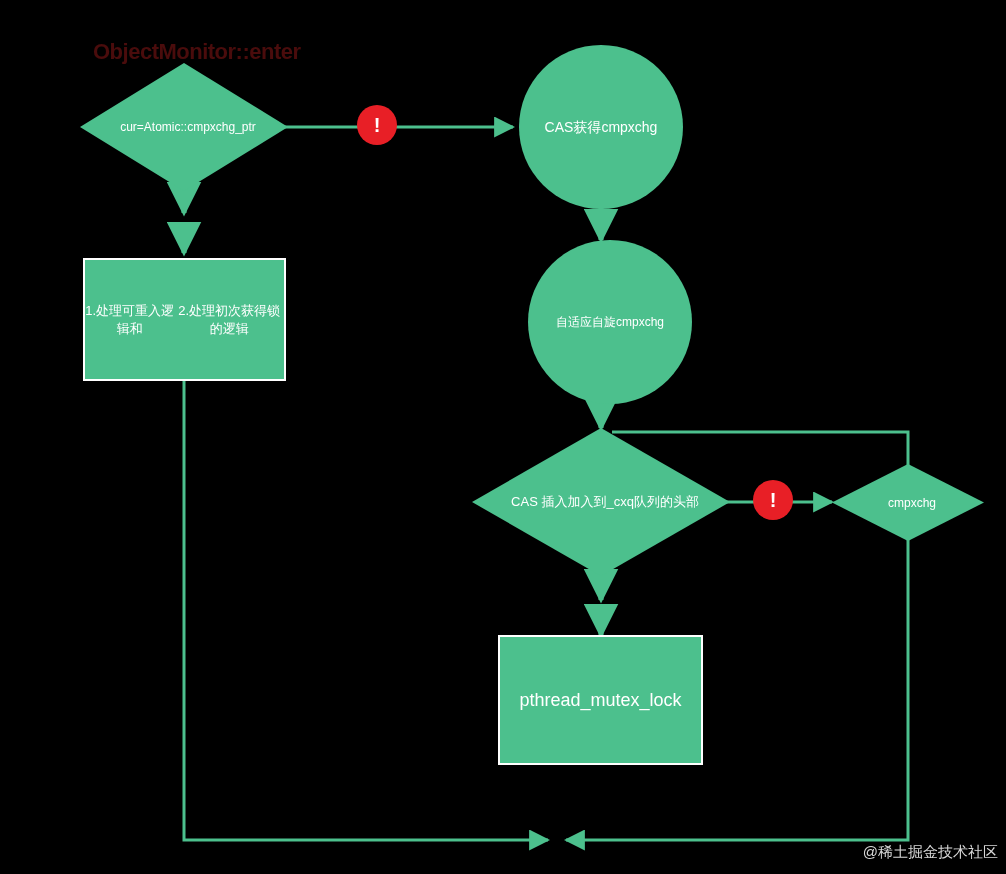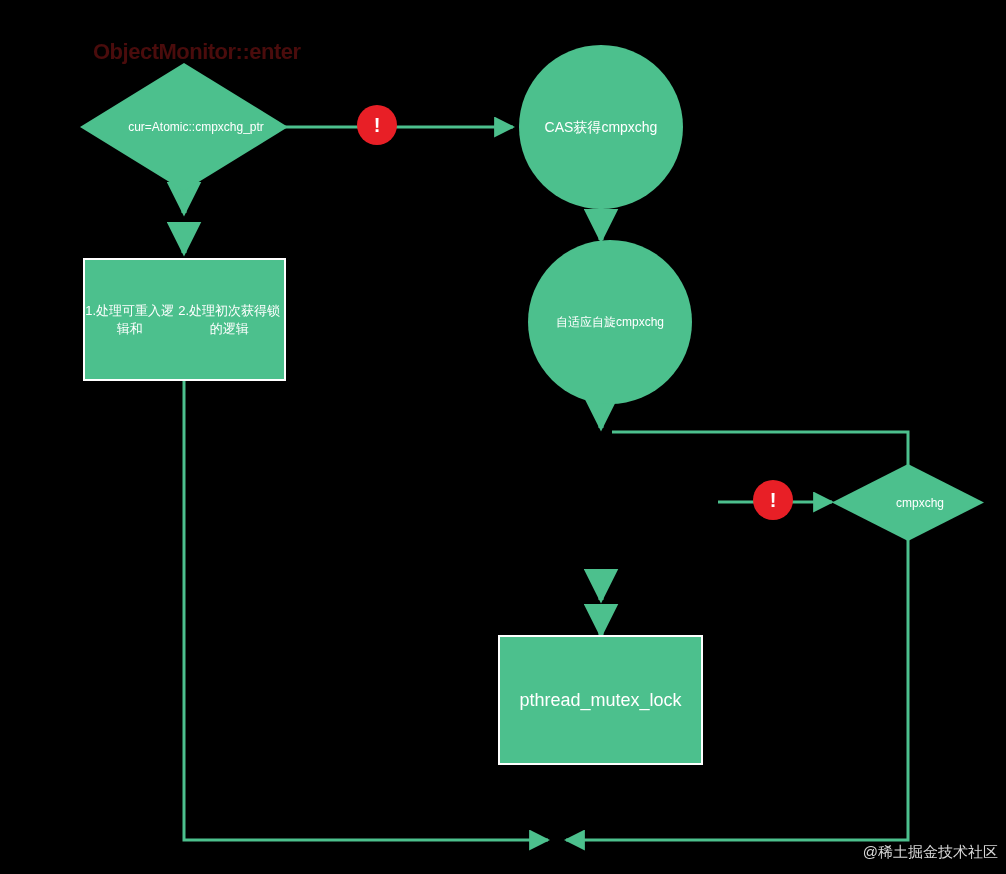--- a/index.html
+++ b/index.html
@@ -54,21 +54,21 @@
   .node-diamond-shape {
     position: absolute;
     left: 0; top: 0;
     width: 100%;
     height: 100%;
     background: #4cc08d;
     clip-path: polygon(50% 0%, 100% 50%, 50% 100%, 0% 50%);
   }
   .node-diamond-label {
     position: absolute;
-    left: 12px; top: 0;
+    left: 4px; top: 0;
     width: 100%;
     height: 100%;
     display: flex;
     align-items: center;
     justify-content: center;
     color: #ffffff;
     text-align: center;
     z-index: 2;
   }
 
@@ -152,20 +152,24 @@
     <span class="spacer"></span>
     <span class="line2">cmpxchg</span>
   </div>
 
   <div class="node node-circle" style="left:528px; top:240px; width:164px; height:164px; font-size:12px;">
     <span class="line1">自适应自旋</span>
     <span class="spacer"></span>
     <span class="line2">cmpxchg</span>
   </div>
 
+  <div class="node-diamond-wrap" style="left:472px; top:428px; width:258px; height:148px;">
+    <div class="node-diamond-shape"></div>
+    <div class="node-diamond-label" style="font-size:13px;">CAS 插入加入到_cxq队列的头部</div>
+  </div>
 
   <div class="node-diamond-wrap" style="left:832px; top:464px; width:152px; height:77px;">
     <div class="node-diamond-shape"></div>
     <div class="node-diamond-label" style="font-size:12px;">cmpxchg</div>
   </div>
 
   <div class="node node-rect" style="left:498px; top:635px; width:205px; height:130px; font-size:18px;">
     <span>pthread_mutex_lock</span>
   </div>
 

